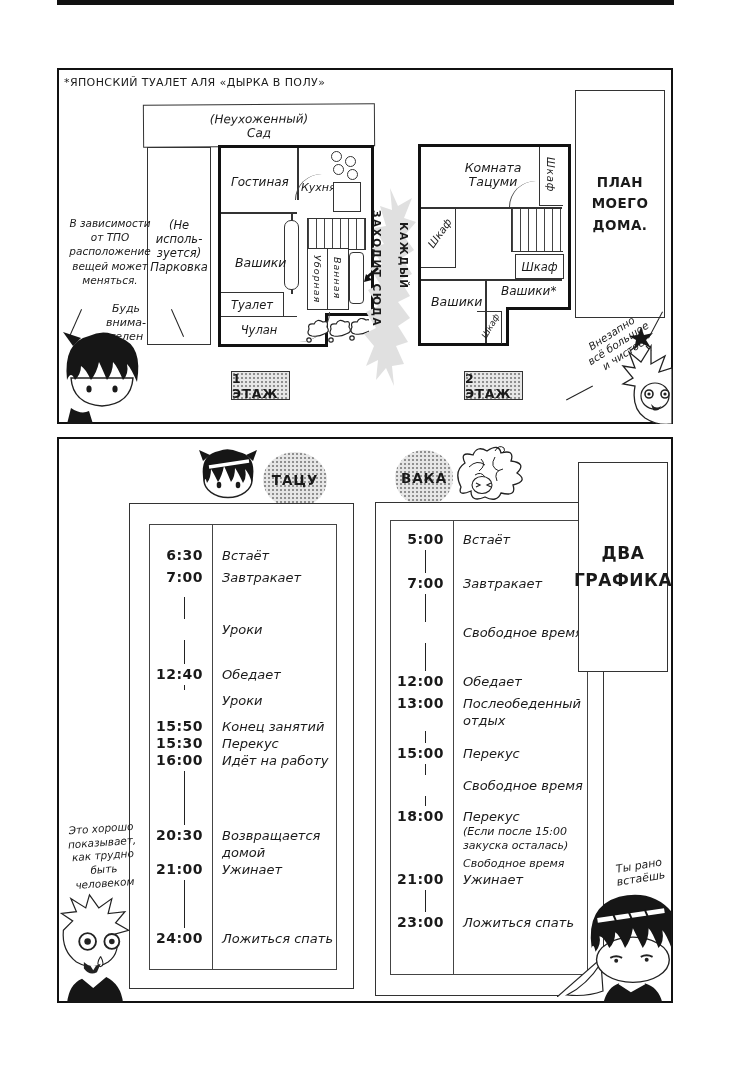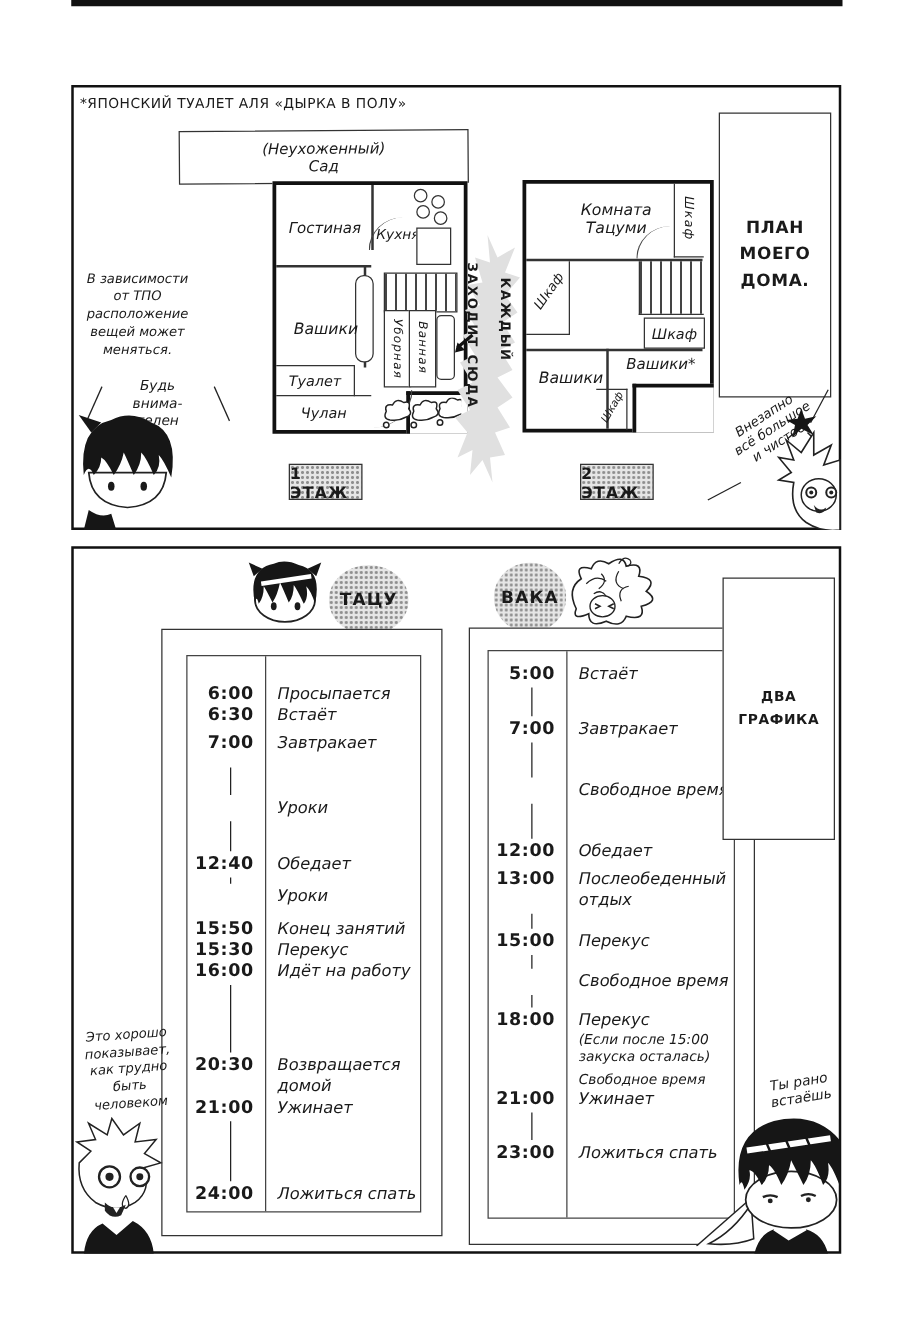--- a/index.html
+++ b/index.html
@@ -52,20 +52,24 @@
 
 <div id="topbar" class="abs"></div>
 
 <div class="panel" id="panel1">
 
   <div class="abs" style="left:5px;top:6px;font-weight:normal;font-size:11px;letter-spacing:0.4px;">*ЯПОНСКИЙ ТУАЛЕТ АЛЯ «ДЫРКА В ПОЛУ»</div>
 
   <div class="outline-box pre hand" style="left:84px;top:34px;width:230px;height:41px;font-size:12px;transform:rotate(-0.4deg);">(Неухоженный)
 Сад</div>
 
+  <div class="outline-box pre hand" style="left:88px;top:77px;width:62px;height:196px;font-size:11.5px;">(Не
+исполь-
+зуется)
+Парковка</div>
 
   <div class="floor" style="left:159px;top:75px;width:150px;height:196px;">
     <div class="roomlbl" style="left:10px;top:28px;">Гостиная</div>
     <div class="roomlbl" style="left:80px;top:34px;font-size:11px;">Кухня</div>
     <div class="wall" style="left:76px;top:0;width:1.5px;height:52px;"></div>
 
     <div class="circ" style="left:110px;top:3px;width:9px;height:9px;"></div>
     <div class="circ" style="left:124px;top:8px;width:9px;height:9px;"></div>
     <div class="circ" style="left:112px;top:16px;width:9px;height:9px;"></div>
     <div class="circ" style="left:126px;top:21px;width:9px;height:9px;"></div>
@@ -209,24 +213,20 @@
     <path d="M18,22 q8,-8 16,-2 M30,14 q6,6 -2,12 M44,12 q-6,10 4,14 M52,24 q-10,2 -6,12 M24,30 q6,-4 10,2" stroke="#222" stroke-width="1" fill="none"></path>
     <path d="M44,6 q4,-7 9,-3 q2,3 -2,5" stroke="#222" stroke-width="1" fill="none"></path>
     <ellipse cx="31" cy="40" rx="10" ry="8.5" fill="#fff" stroke="#222" stroke-width="1.1"></ellipse>
     <path d="M25,38 l4,2 l-4,2 M40,38 l-4,2 l4,2" stroke="#222" stroke-width="1.2" fill="none"></path>
   </svg>
 
   <div class="sched-outer" style="left:70px;top:64px;width:223px;height:484px;">
     <div class="sched-inner" style="left:19px;top:20px;right:16px;bottom:18px;">
       <div class="srows" id="tacu-rows" style="padding-top:22px;">
           <div class="srow">
-            <div class="stime">6:00</div>
-            <div class="sact">Просыпается</div>
-          </div>
-          <div class="srow">
             <div class="stime">6:30</div>
             <div class="sact">Встаёт</div>
           </div>
           <div class="sgap" style="height: 5px;"></div>
           <div class="srow">
             <div class="stime">7:00</div>
             <div class="sact">Завтракает</div>
           </div>
           <div class="sgap" style="height: 9px;"></div>
           <div class="sgap" style="height: 26px;">
@@ -357,21 +357,21 @@
           </div>
         </div>
     </div>
     <svg class="abs" style="right:-2px;bottom:-2px;" width="48" height="42" viewBox="0 0 48 42">
       <polygon points="0,42 48,0 48,42" fill="#fff"></polygon>
       <path d="M0,42 L48,0" stroke="#222" stroke-width="1.2" fill="none"></path>
       <path d="M10,40 Q30,30 44,8 L46,36 Q30,42 10,40 Z" fill="#fff" stroke="#222" stroke-width="1.2"></path>
     </svg>
   </div>
 
-  <div class="outline-box pre" style="left:519px;top:23px;width:88px;height:208px;font-weight:bold;font-size:11px;line-height:1.6;letter-spacing:0.5px;z-index:5;">ДВА
+  <div class="outline-box pre" style="left:519px;top:23px;width:88px;height:208px;font-weight:bold;font-size:17px;line-height:1.6;letter-spacing:0.5px;z-index:5;">ДВА
 ГРАФИКА</div>
 
   <div class="note pre" style="left:0px;top:383px;width:88px;font-size:10.5px;line-height:1.3;transform:rotate(-4deg);">Это хорошо
 показывает,
 как трудно
 быть
 человеком</div>
   <svg class="abs" style="left:-2px;bottom:-2px;" width="78" height="110" viewBox="0 0 78 118">
     <path d="M4,40 L14,30 L2,22 L18,20 L12,6 L28,16 L32,2 L42,16 L56,6 L52,22 L70,20 L60,32 L74,40 L60,44 Q66,64 52,74 Q36,84 18,74 Q2,62 4,40 Z" fill="#fff" stroke="#222" stroke-width="1.3"></path>
     <circle cx="30" cy="52" r="9" fill="#fff" stroke="#222" stroke-width="2"></circle>

